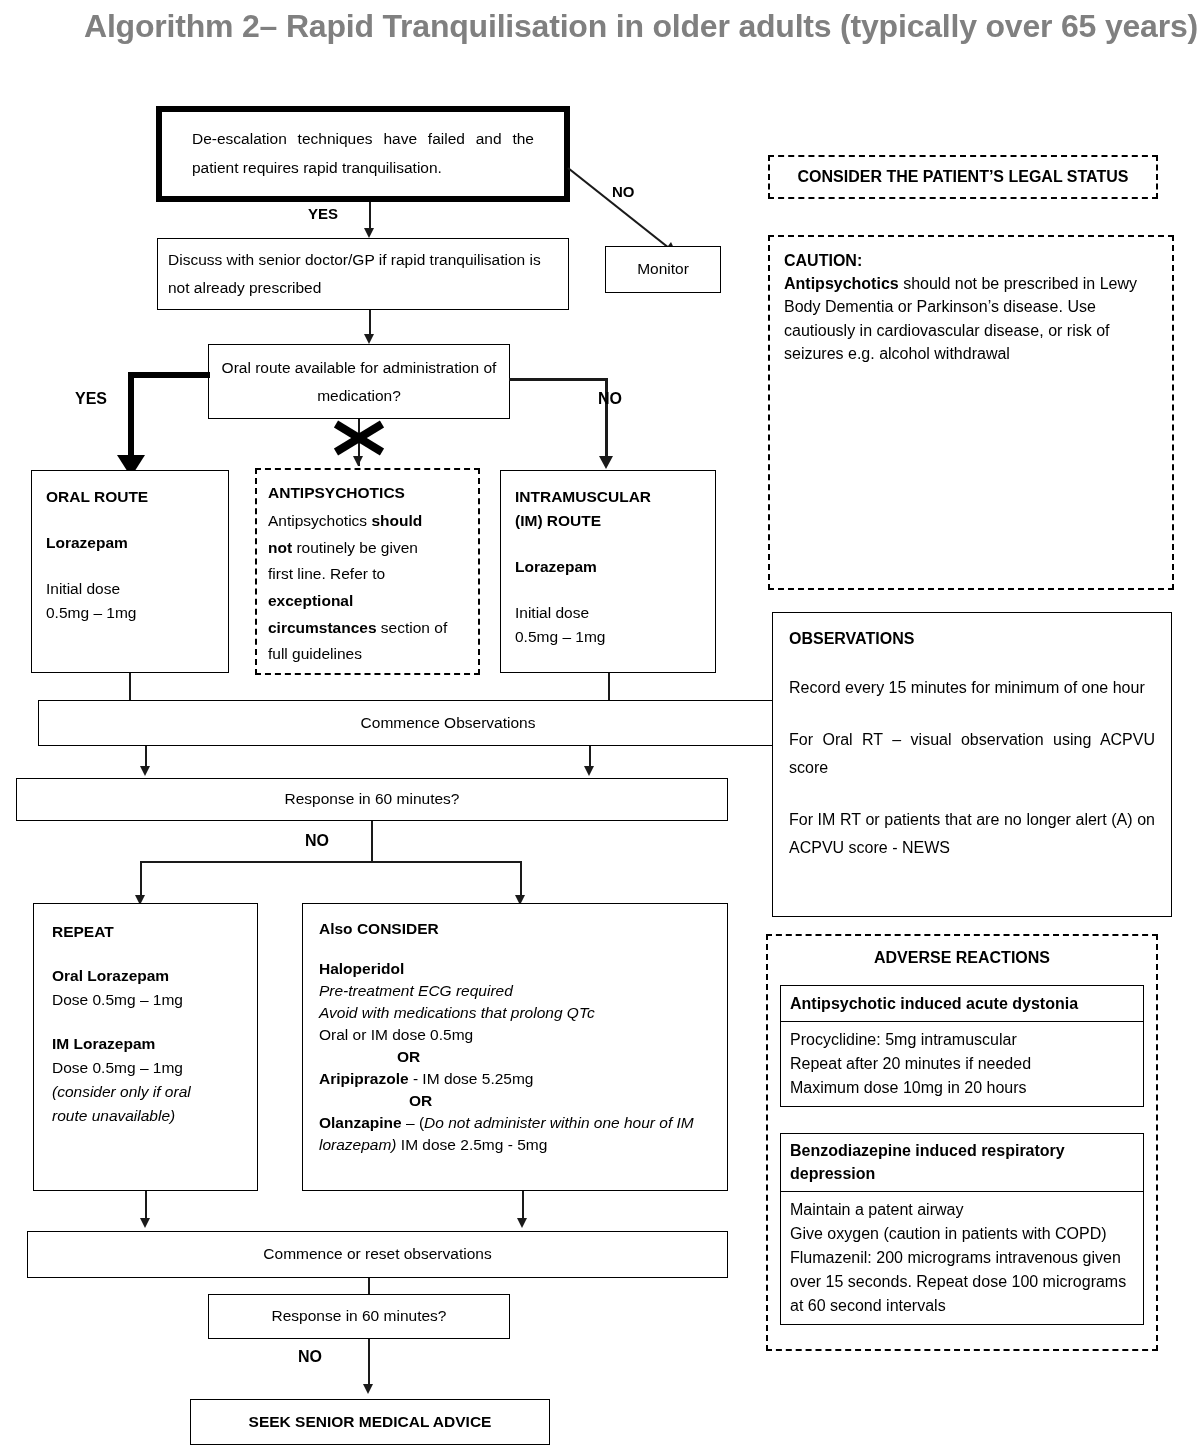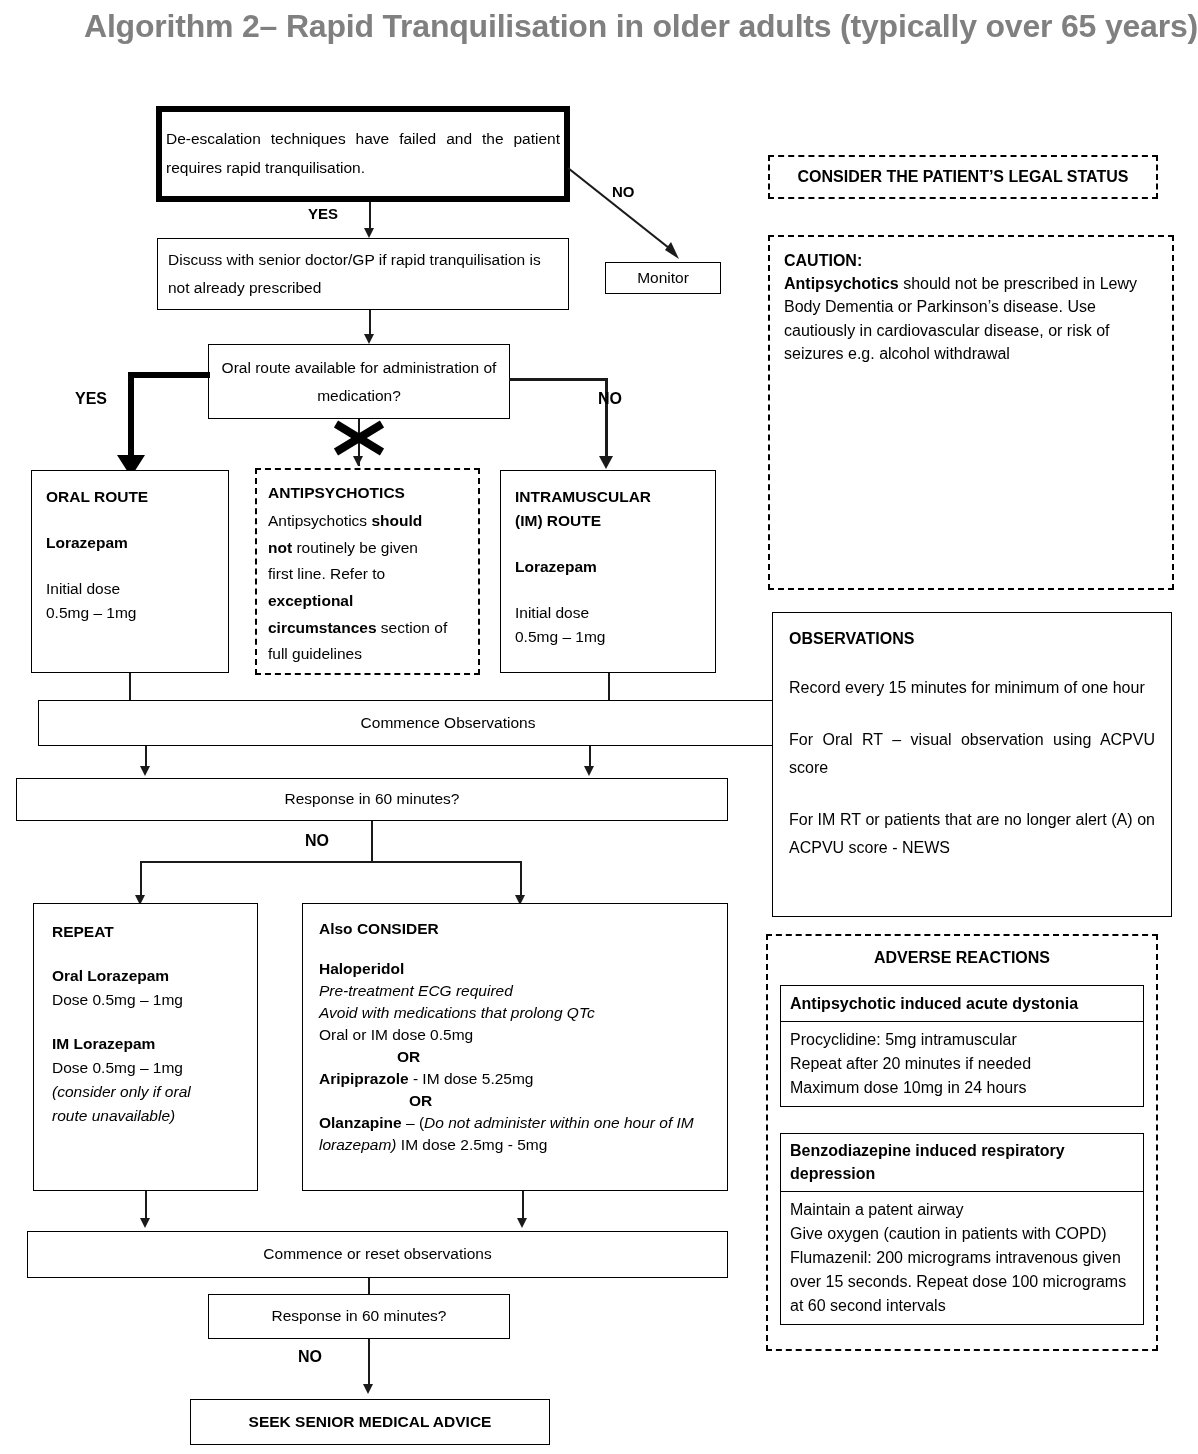--- a/index.html
+++ b/index.html
@@ -114,35 +114,35 @@
   p.m0 { margin: 0; }
   p.sp { margin: 0 0 14px 0; }
 </style>
 </head>
 <body>
 
 <div id="page">
 
   <div id="title">Algorithm 2– Rapid Tranquilisation in older adults (typically over 65 years)</div>
 
-  <div class="box thick lead pad" style="left:156px; top:106px; width:414px; height:96px; padding:4px 4px;">
+  <div class="box thick lead pad" style="left:156px; top:106px; width:414px; height:96px; padding:4px 30px;">
     <span style="text-align:justify; line-height:1.85;">De-escalation techniques have failed and the patient requires rapid tranquilisation.</span>
   </div>
 
   <div class="ln v" style="left:369px; top:202px; height:28px;"></div>
   <div class="arrow-d" style="left:363.5px; top:228px;"></div>
   <div class="lbl" style="left:308px; top:205px;">YES</div>
 
   <svg class="diag" style="left:566px; top:166px;" width="130" height="100" viewBox="0 0 130 100">
     <line x1="2" y1="2" x2="108" y2="86" stroke="#1a1a1a" stroke-width="2.2"></line>
     <polygon points="113,93 99,84 105,76" fill="#1a1a1a"></polygon>
   </svg>
   <div class="lbl" style="left:612px; top:183px;">NO</div>
 
-  <div class="box ctr" style="left:605px; top:262px; width:116px; height:32px;">
+  <div class="box ctr" style="left:605px; top:246px; width:116px; height:47px;">
     <span>Monitor</span>
   </div>
 
   <div class="box lead pad" style="left:157px; top:238px; width:412px; height:72px;">
     <span style="line-height:1.8;">Discuss with senior doctor/GP if rapid tranquilisation is not already prescribed</span>
   </div>
 
   <div class="ln v" style="left:369px; top:310px; height:26px;"></div>
   <div class="arrow-d" style="left:363.5px; top:334px;"></div>
 
@@ -286,21 +286,21 @@
   </div>
 
   <div class="box dashed" style="left:766px; top:934px; width:392px; height:417px; padding:10px 12px;">
     <div class="rt-ctr bold" style="font-size:16px; margin-bottom:14px;">ADVERSE REACTIONS</div>
 
     <div class="inner-box rt" style="margin-bottom:26px;">
       <div class="hdr-cell">Antipsychotic induced acute dystonia</div>
       <div class="body-cell" style="line-height:1.5;">
         <div>Procyclidine: 5mg intramuscular</div>
         <div>Repeat after 20 minutes if needed</div>
-        <div>Maximum dose 10mg in 24 hours</div>
+        <div>Maximum dose 10mg in 20 hours</div>
       </div>
     </div>
 
     <div class="inner-box rt">
       <div class="hdr-cell" style="line-height:1.42;">
         <span>Benzodiazepine induced respiratory</span><br>
         <span>depression</span>
       </div>
       <div class="body-cell" style="line-height:1.5;">
         <div>Maintain a patent airway</div>

